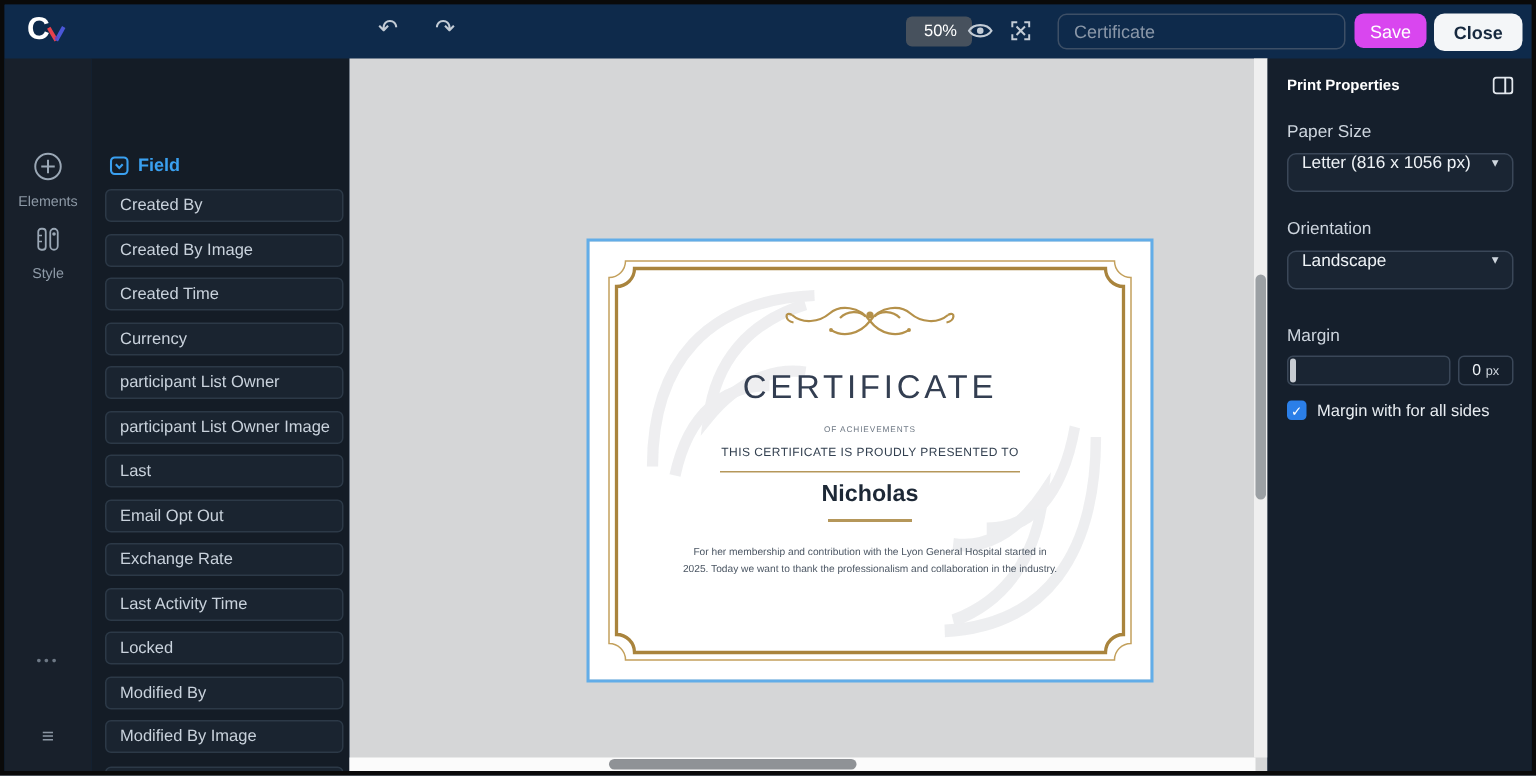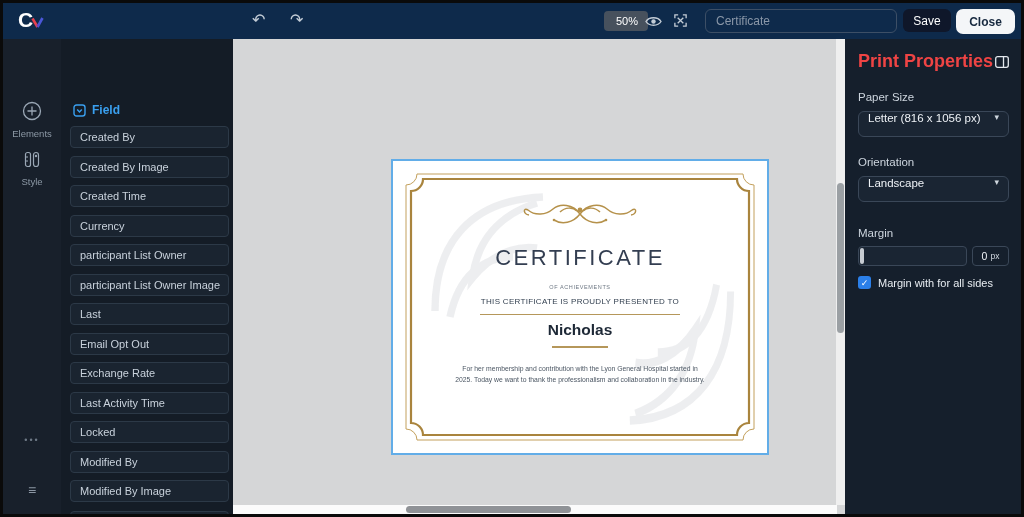--- a/index.html
+++ b/index.html
@@ -17,21 +17,21 @@
   .tb-undo { left:249px; } .tb-redo { left:287px; }
   .zoom-badge { position:absolute; left:601px; top:8px; width:44px; height:20px; background:#47515d;
                 color:#fff; font-size:11px; border-radius:4px; text-align:left; line-height:20px;padding-left:12px; }
   .tb-eye { position:absolute; left:642px; top:11px; } .tb-expand { position:absolute; left:670px; top:10px; }
   .doc-input { position:absolute; left:702px; top:6px; width:192px; height:24px; border-radius:6px;
                border:1px solid #3d4f66; background:transparent; color:#93a1b3; font-size:12px;
                padding:0 10px; outline:none; font-family:"Liberation Sans", sans-serif; }
   .doc-input::placeholder { color:#8a97a8; }
   .btn { position:absolute; top:6px; border:none; border-radius:6px; font-size:12px; cursor:pointer;
          font-family:"Liberation Sans", sans-serif; }
-  .btn-save { right:70px; width:48px; height:23px; background:#0f172a; color:#fff; }
+  .btn-save { right:70px; width:48px; height:23px; background:#d946ef; color:#fff; }
   .btn-close { right:6px; width:59px; height:25px; background:#f4f6f8; color:#17293f; border-radius:7px; font-weight:bold; }
 
   
   .rail { position:absolute; top:36px; left:0; width:58px; bottom:0; background:#18202b; }
   .rail-item { position:absolute; width:100%; text-align:center; cursor:pointer; }
   .rail-item .lbl { display:block; font-size:9.5px; color:#8d99a6; margin-top:3px; }
   .rail-item.active .lbl { color:#cfd9e4; }
   .rail-data { top:12px; } .rail-elements { top:62px; } .rail-style { top:112px; }
   .rail-dots { position:absolute; top:396px; width:100%; text-align:center; color:#6d7885;
                font-size:9px; letter-spacing:2px; cursor:pointer; }
@@ -76,21 +76,21 @@
                font-size:6.8px; line-height:1.55; color:#4b5663; }
   .hscroll { position:absolute; left:0; right:8px; bottom:0; height:9px; background:#fbfbfb; }
   .hthumb { position:absolute; left:173px; top:1px; width:165px; height:7px; background:#8f9296; border-radius:4px; }
   .vscroll { position:absolute; right:0; top:0; bottom:9px; width:9px; background:#efefef; }
   .vthumb { position:absolute; left:1px; top:144px; width:7px; height:150px; background:#9ba0a4; border-radius:4px; }
 
   
   .props-panel { position:absolute; top:36px; right:0; width:176px; bottom:0; background:#151f2c;
                  padding:12px 12px 0 13px; }
   .props-header { display:flex; justify-content:space-between; align-items:center; }
-  .props-header h3 { font-size:18px; color:#ef4444; }
+  .props-header h3 { font-size:10px; color:#ffffff; }
   .props-label { display:block; margin-top:19px; font-size:11.5px; color:#cdd5de; }
   .dropdown { margin-top:8px; height:26px; background:#1a2533; border:1px solid #3a4758;
               border-radius:6px; display:flex; justify-content:space-between;
               padding:0 9px; font-size:11.5px; color:#eef2f6; cursor:pointer; }
   .caret { font-size:9px; color:#cfd6de; }
   .props-label.margin { margin-top:25px; }
   .margin-row { margin-top:7px; display:flex; gap:5px; align-items:center; }
   .slider { flex:1; height:20px; border:1px solid #3a4758; background:#1a2533; border-radius:4px;
             position:relative; cursor:pointer; }
   .slider-handle { position:absolute; left:1px; top:1px; bottom:1px; width:4px; background:#c7ccd2; border-radius:2px; }

